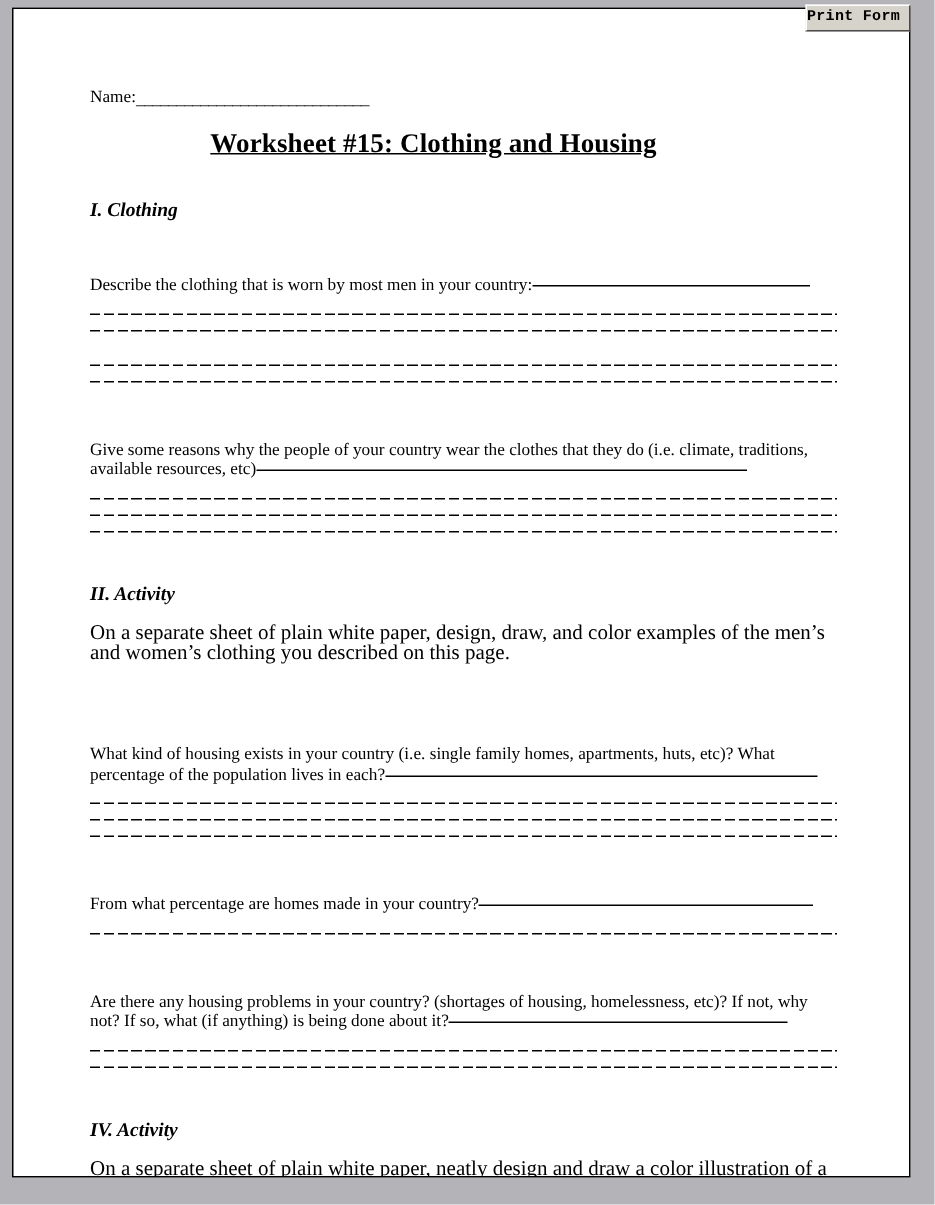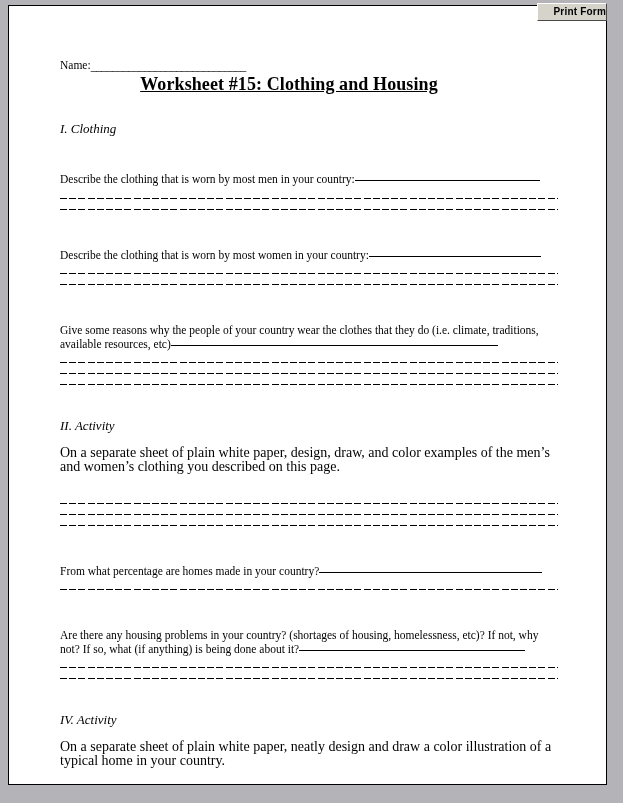--- a/index.html
+++ b/index.html
@@ -35,67 +35,67 @@
     left: 537px;
     top: 3px;
     width: 70px;
     height: 18px;
     background: #d6d3cb;
     border-top: 1px solid #ffffff;
     border-left: 1px solid #ffffff;
     border-right: 1px solid #4a4a4a;
     border-bottom: 1px solid #4a4a4a;
     box-sizing: border-box;
-    font-family: Liberation Sans, sans-serif;
+    font-family: Liberation Mono, monospace;
     font-size: 10px;
     font-weight: bold;
     color: #000000;
-    text-align: right;
+    text-align: left;
     line-height: 16px;
     letter-spacing: 0.2px;
     cursor: pointer;
     z-index: 20;
     padding: 0;
   }
 
   
   .page-body {
     position: absolute;
     left: 51px;
     top: 52px;
     width: 500px;
   }
 
   .name-row {
     font-size: 11.5px;
     line-height: 14px;
     color: #000;
     white-space: nowrap;
-    margin-bottom: 2px;
+    margin-bottom: 13px;
   }
   .name-label { }
   .name-rule {
     letter-spacing: -0.4px;
     position: relative;
     top: 1px;
   }
 
   .doc-title {
     text-align: center;
     font-size: 18px;
     font-weight: bold;
     text-decoration: underline;
     letter-spacing: 0.1px;
     margin: 0 0 26px 0;
     padding-right: 42px;
   }
 
   .section-head {
     font-size: 13px;
-    font-weight: normal;
+    font-weight: bold;
     font-style: italic;
     margin: 0 0 12px 0;
   }
 
   .q-block { margin-bottom: 12px; }
 
   .q-text {
     font-size: 11.5px;
     line-height: 13.6px;
     color: #000;
@@ -147,39 +147,39 @@
     <div id="sections-container">
         <div class="section-head">I. Clothing</div>
         <div class="q-block">
           <div class="q-text"><span>Describe the clothing that is worn by most men in your country:</span><span class="inline-rule" style="width: 185px;"></span></div>
           <div class="blank-lines">
             <div class="blank-line"></div>
             <div class="blank-line"></div>
           </div>
         </div>
         <div class="q-block">
-          <div class="q-text"><span>Describe the clothing that is worn by most women in your country:</span><span class="inline-rule" style="width: 172px;"></span></div>
           <div class="blank-lines">
             <div class="blank-line"></div>
             <div class="blank-line"></div>
           </div>
         </div>
         <div class="q-block">
           <div class="q-text"><span>Give some reasons why the people of your country wear the clothes that they do (i.e. climate, traditions, available resources, etc)</span><span class="inline-rule" style="width: 327px;"></span></div>
           <div class="blank-lines">
             <div class="blank-line"></div>
             <div class="blank-line"></div>
             <div class="blank-line"></div>
           </div>
         </div>
         <div class="sec-gap-lg"></div>
         <div class="section-head">II. Activity</div>
         <div class="body-text">On a separate sheet of plain white paper, design, draw, and color examples of the men’s and women’s clothing you described on this page.</div>
         <div class="sec-gap-lg"></div>
         <div class="q-block">
+          <div class="q-text"><span>What kind of housing exists in your country (i.e. single family homes, apartments, huts, etc)?  What percentage of the population lives in each?</span><span class="inline-rule" style="width: 288px;"></span></div>
           <div class="blank-lines">
             <div class="blank-line"></div>
             <div class="blank-line"></div>
             <div class="blank-line"></div>
           </div>
         </div>
         <div class="q-block">
           <div class="q-text"><span>From what percentage are homes made in your country?</span><span class="inline-rule" style="width: 223px;"></span></div>
           <div class="blank-lines">
             <div class="blank-line"></div>

